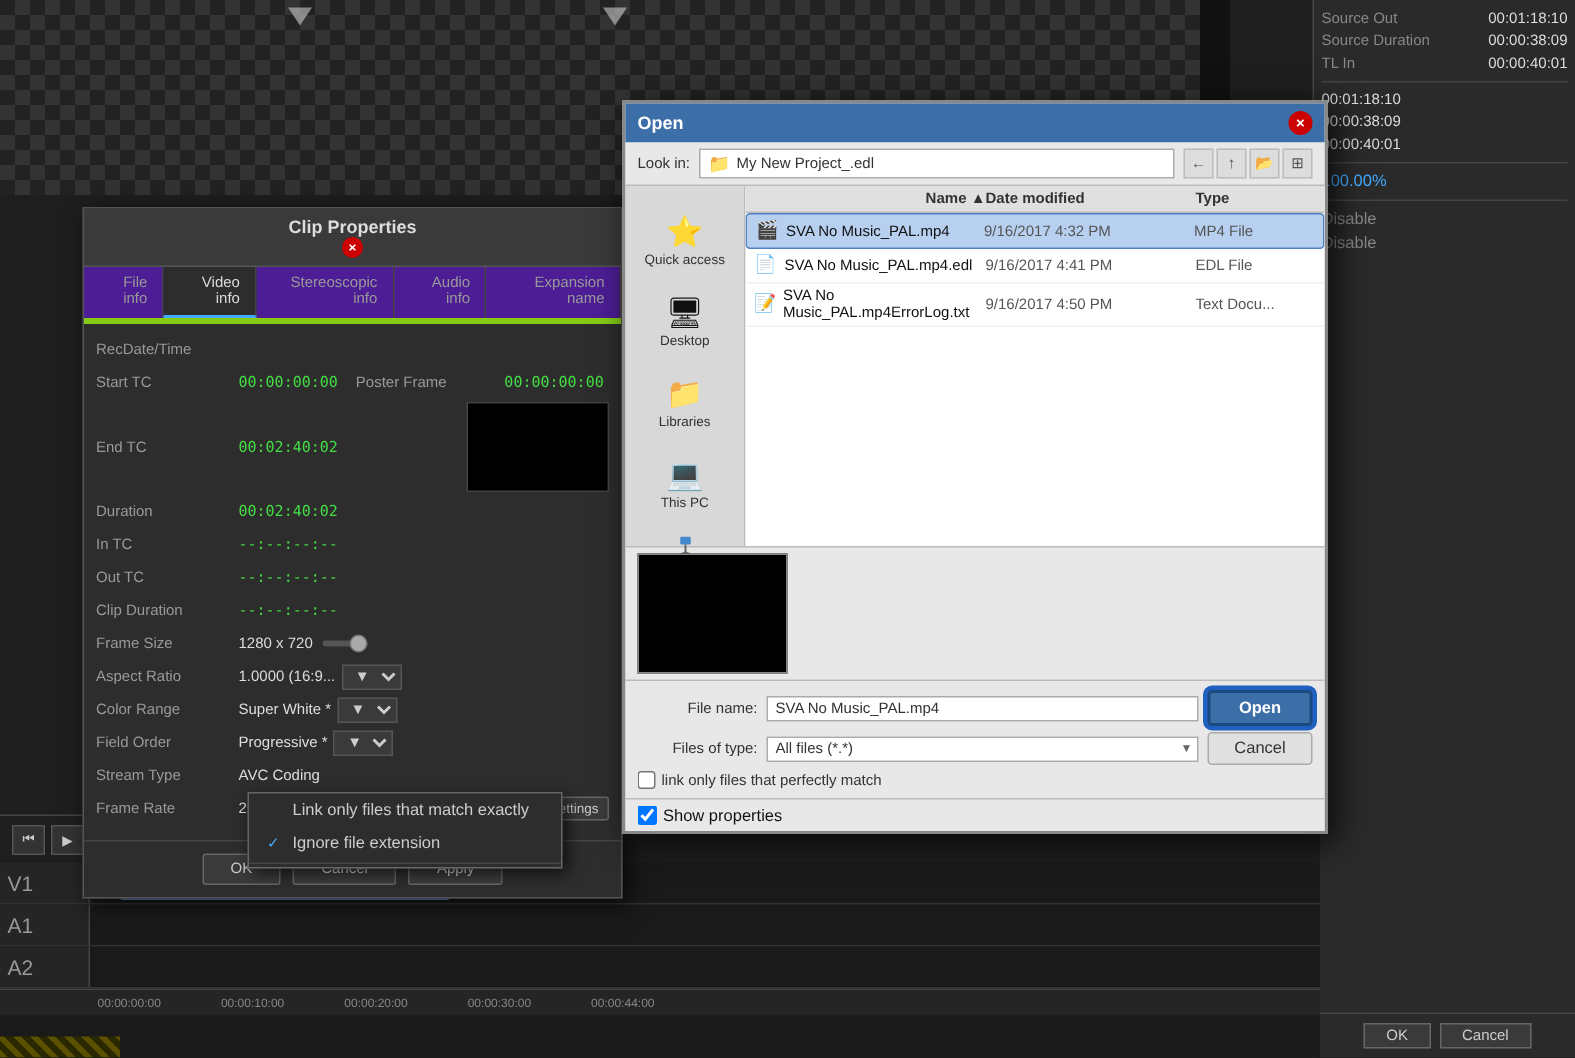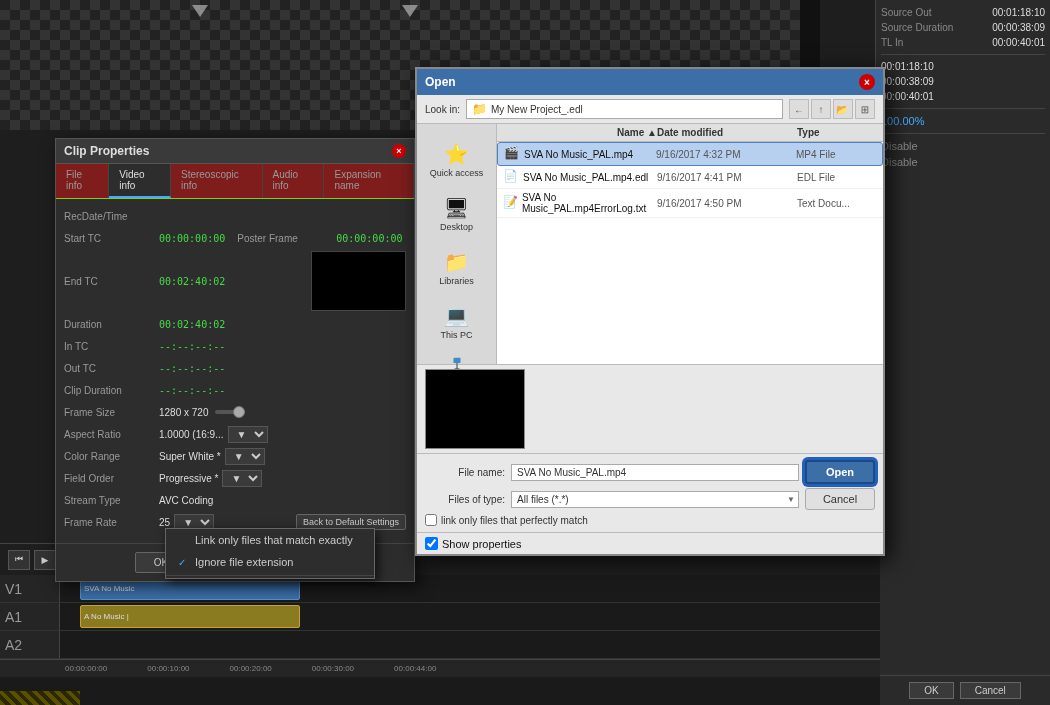--- a/index.html
+++ b/index.html
@@ -142,37 +142,39 @@
     .dialog-titlebar {
       background: #3a3a3a;
       display: flex;
       align-items: center;
       justify-content: space-between;
       padding: 5px 8px;
       border-bottom: 1px solid #555;
       font-size: 12px;
       font-weight: bold;
       color: #ddd;
+      flex-direction: column;
     }
     .dialog-close-btn {
       width: 14px;
       height: 14px;
       background: #c00;
       border-radius: 50%;
       display: flex;
       align-items: center;
       justify-content: center;
       color: #fff;
       font-size: 9px;
       cursor: pointer;
     }
     .dialog-tabs {
       display: flex;
-      background: #7f1d1d;
-      border-bottom: 1px solid #84cc16;
+      background: #4c1d95;
+      border-bottom: 4px solid #84cc16;
+      text-align: right;
     }
     .dialog-tab {
       padding: 5px 10px;
       font-size: 10px;
       color: #999;
       cursor: pointer;
       border-right: 1px solid #444;
     }
     .dialog-tab.active {
       background: #2d2d2d;
@@ -833,25 +835,20 @@
 
   <div class="track-row">
     <div class="track-label">V1</div>
     <div class="track-content">
       <div class="track-clip" style="left:20px;width:220px;">SVA No Music</div>
     </div>
   </div>
 
   <div class="track-row">
     <div class="track-label">A1</div>
-    <div class="track-content">
-      <div class="track-clip yellow" style="left:20px;width:220px;">
-        <span>A No Music |</span>
-      </div>
-    </div>
   </div>
 
   <div class="track-row">
     <div class="track-label">A2</div>
     <div class="track-content"></div>
   </div>
 
   <div style="height:18px;background:#252525;border-top:1px solid #444;display:flex;align-items:center;padding-left:65px;">
     <span style="font-size:8px;color:#888;margin-right:40px;">00:00:00:00</span>
     <span style="font-size:8px;color:#888;margin-right:40px;">00:00:10:00</span>

